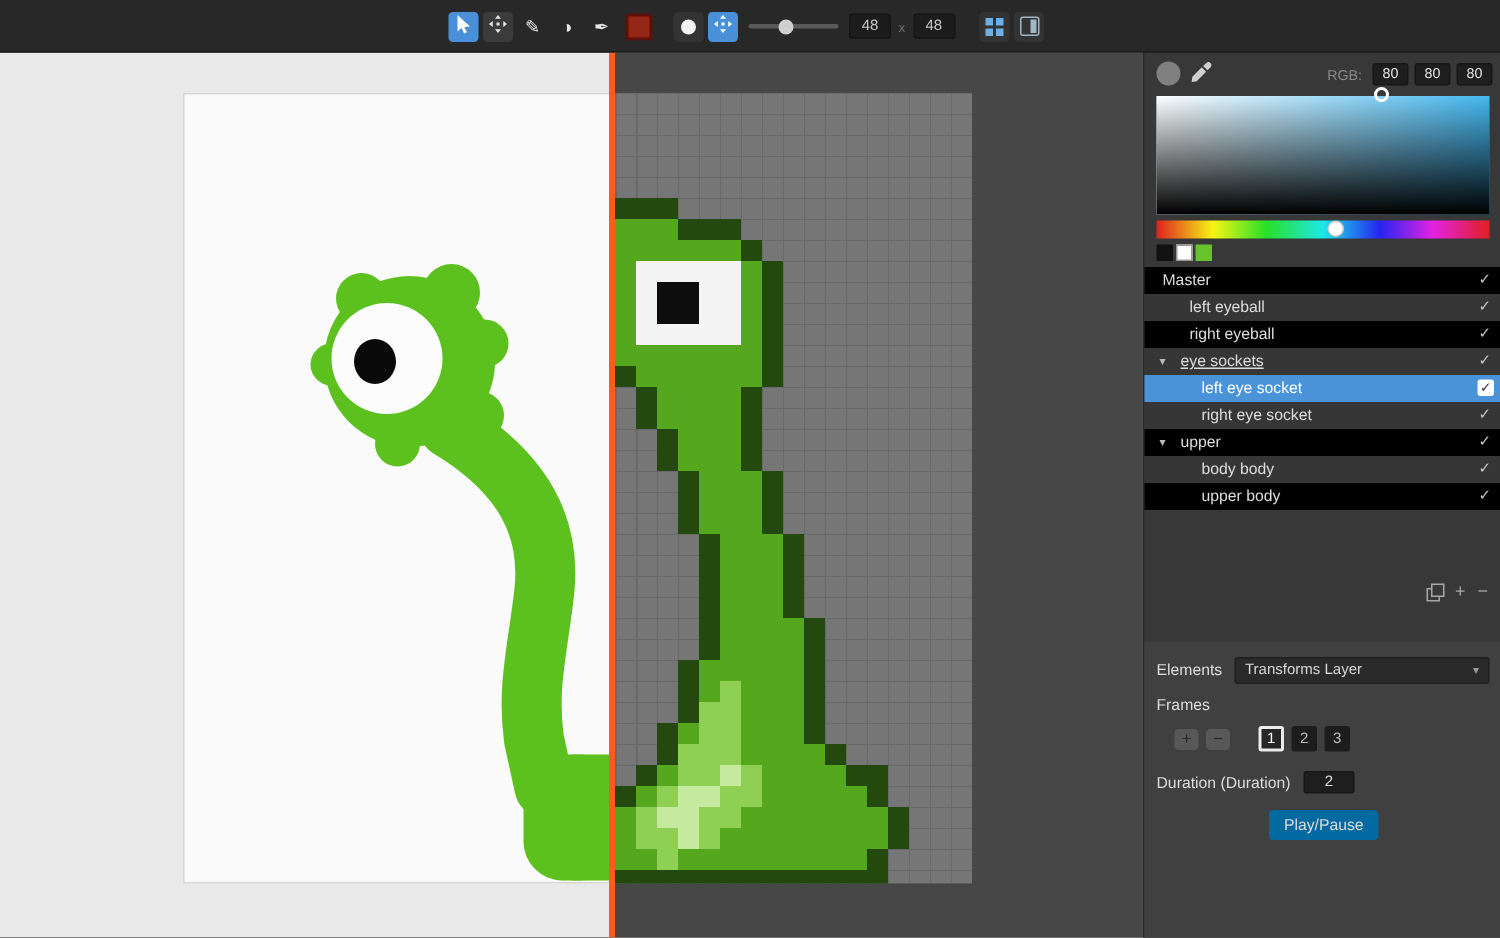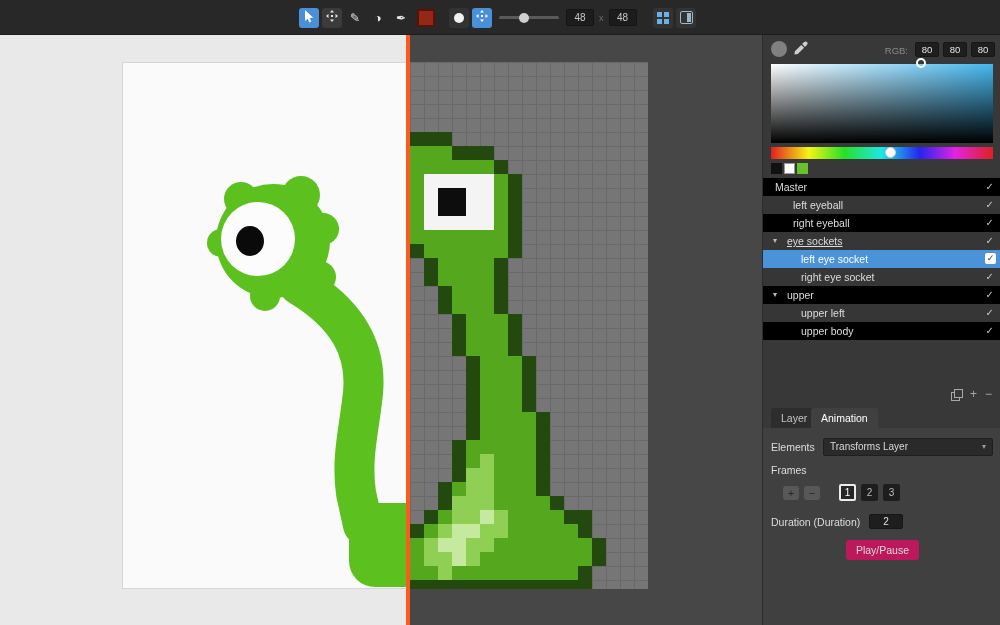--- a/index.html
+++ b/index.html
@@ -98,21 +98,21 @@
   .frame-controls { position:absolute; left:20px; top:56px; display:flex; gap:5px; align-items:center; }
   .pm-btn { width:16px; height:14px; background:#585858; border:none; border-radius:3px; color:#262626;
     font-size:11px; line-height:12px; }
   .frame-btns { display:flex; gap:5px; margin-left:14px; }
   .fbtn { width:17px; height:17px; background:#1d1d1d; border:1px solid #1d1d1d; border-radius:2px;
     color:#bbb; font-size:10px; }
   .fbtn.active { background:#262626; border:2px solid #ececec; color:#fff; }
   .duration-label { position:absolute; left:8px; top:88px; font-size:10.5px; color:#ddd; }
   .duration-field { position:absolute; left:106px; top:86px; width:34px; height:15px; background:#1e1e1e;
     border:1px solid #161616; border-radius:2px; color:#e0e0e0; font-size:10px; text-align:center; }
-  .play-btn { position:absolute; left:83px; top:112px; width:73px; height:20px; background:#be185d;
+  .play-btn { position:absolute; left:83px; top:112px; width:73px; height:20px; background:#0369a1;
     border:none; border-radius:3px; color:#ddd; font-size:10.5px; }
 </style>
 </head>
 <body>
 
 <div class="app">
 
   <header class="toolbar">
     <div class="tgroup tg-tools">
       <button class="tbtn active">
@@ -506,41 +506,37 @@
         <div class="layer-row odd">
           <span class="lbl" style="left: 38px;">right eye socket</span>
           <span class="chk">✓</span>
         </div>
         <div class="layer-row">
           <span class="tri">▾</span>
           <span class="lbl" style="left: 24px;">upper</span>
           <span class="chk">✓</span>
         </div>
         <div class="layer-row odd">
-          <span class="lbl" style="left: 38px;">upper left</span>
+          <span class="lbl" style="left: 38px;">body body</span>
           <span class="chk">✓</span>
         </div>
         <div class="layer-row">
           <span class="lbl" style="left: 38px;">upper body</span>
           <span class="chk">✓</span>
         </div>
       </div>
 
     <div class="layer-actions">
       <button class="act-btn">
           <span class="dup-ico"></span>
         </button>
       <button class="act-btn"><span>+</span></button>
       <button class="act-btn"><span>−</span></button>
     </div>
 
-    <div class="tabs">
-      <button class="tab tab-layer">Layer</button>
-      <button class="tab tab-anim active">Animation</button>
-    </div>
 
     <div class="tab-content">
       <span class="elements-label">Elements</span>
       <button class="dropdown">
         <span>Transforms Layer</span>
         <span class="chev">▾</span>
       </button>
 
       <span class="frames-label">Frames</span>
 

